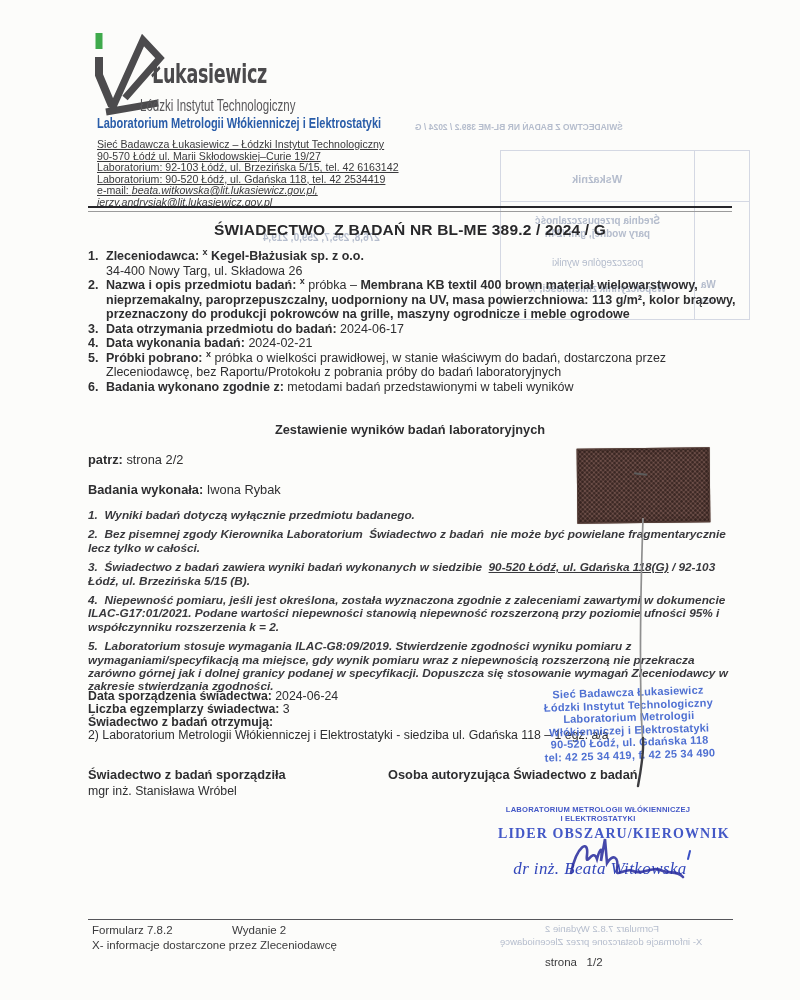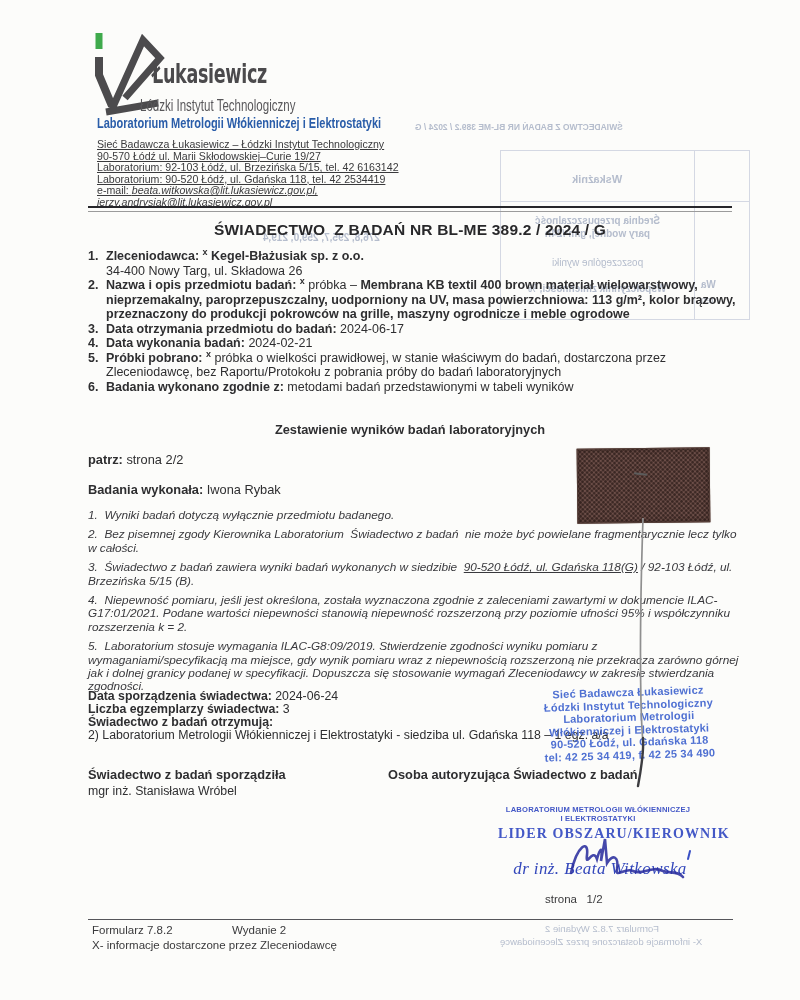--- a/index.html
+++ b/index.html
@@ -34,21 +34,21 @@
   
   .doc-title{width:644px;text-align:center;font-weight:700;font-size:15.5px;color:#28282a;letter-spacing:.2px;}
   .items{width:648px;font-size:12.5px;line-height:14.5px;}
   .item{position:relative;padding-left:18px;}
   .item .no{position:absolute;left:0;top:0;font-weight:700;}
   .b{font-weight:700;}
   sup.xm{font-size:9px;font-weight:700;vertical-align:super;line-height:0;}
   .section-title{width:644px;text-align:center;font-weight:700;font-size:12.8px;}
   .kv{font-size:12.8px;}
   .notes{width:652px;font-size:11.8px;line-height:13.4px;font-style:italic;color:#39393d;}
-  .notes p{margin:0 0 6px 0;}
+  .notes p{margin:0 0 6px 0;font-weight:bold;}
   .u{text-decoration:underline;}
 
   
   .issue{font-size:12.3px;line-height:13px;}
   .stamp-address{
     width:232px;text-align:center;font-weight:700;font-size:11px;line-height:12.6px;
     transform:rotate(-1.8deg);letter-spacing:.2px;opacity:.92;z-index:4;
   }
   .sig-label{font-weight:700;font-size:12.8px;}
   .sig-name{font-size:12.3px;}
@@ -220,16 +220,16 @@
   </div>
   <svg class="abs" style="left:563px;top:833px;z-index:7;" width="132" height="50" viewBox="0 0 132 50">
     <path d="M8,40 C14,12 26,6 24,22 C22,36 30,14 34,26 C37,15 40,12 38,28 L42,6 L44,30 C50,20 56,24 54,36 C52,46 62,34 70,38 C80,43 88,32 100,38 C107,41 114,37 120,44" stroke="#2b2f9e" stroke-width="2.6" fill="none" stroke-linecap="round" opacity=".88"></path>
     <path d="M127,18 L125,26" stroke="#3a50c4" stroke-width="2" fill="none" stroke-linecap="round"></path>
   </svg>
   <div class="abs stamp-name" style="left:495px;top:859px;color:#3347bb;">dr inż. Beata Witkowska</div>
 
   <div class="abs layer footer-rule" style="left:88px;top:919px;"></div>
   <div class="abs layer ftext" style="left:92px;top:924px;">Formularz 7.8.2</div>
   <div class="abs layer ftext" style="left:232px;top:924px;">Wydanie 2</div>
-  <div class="abs layer ftext pre" style="left:545px;top:893px;">strona   1/2</div>
+  <div class="abs layer ftext pre" style="left:545px;top:956px;">strona   1/2</div>
   <div class="abs layer ftext" style="left:92px;top:939px;">X- informacje dostarczone przez Zleceniodawcę</div>
 
 </div>
 
 </body></html>

